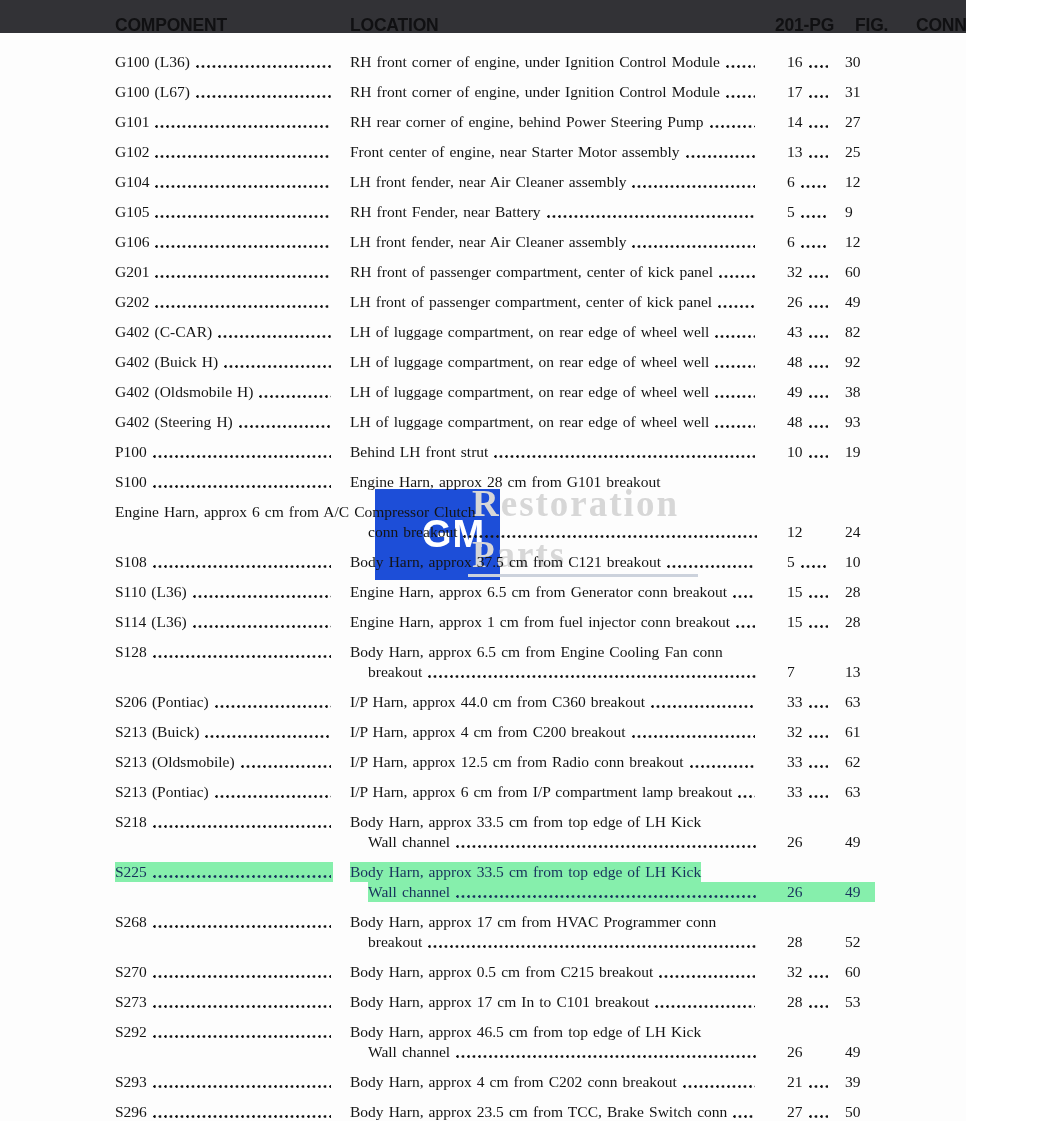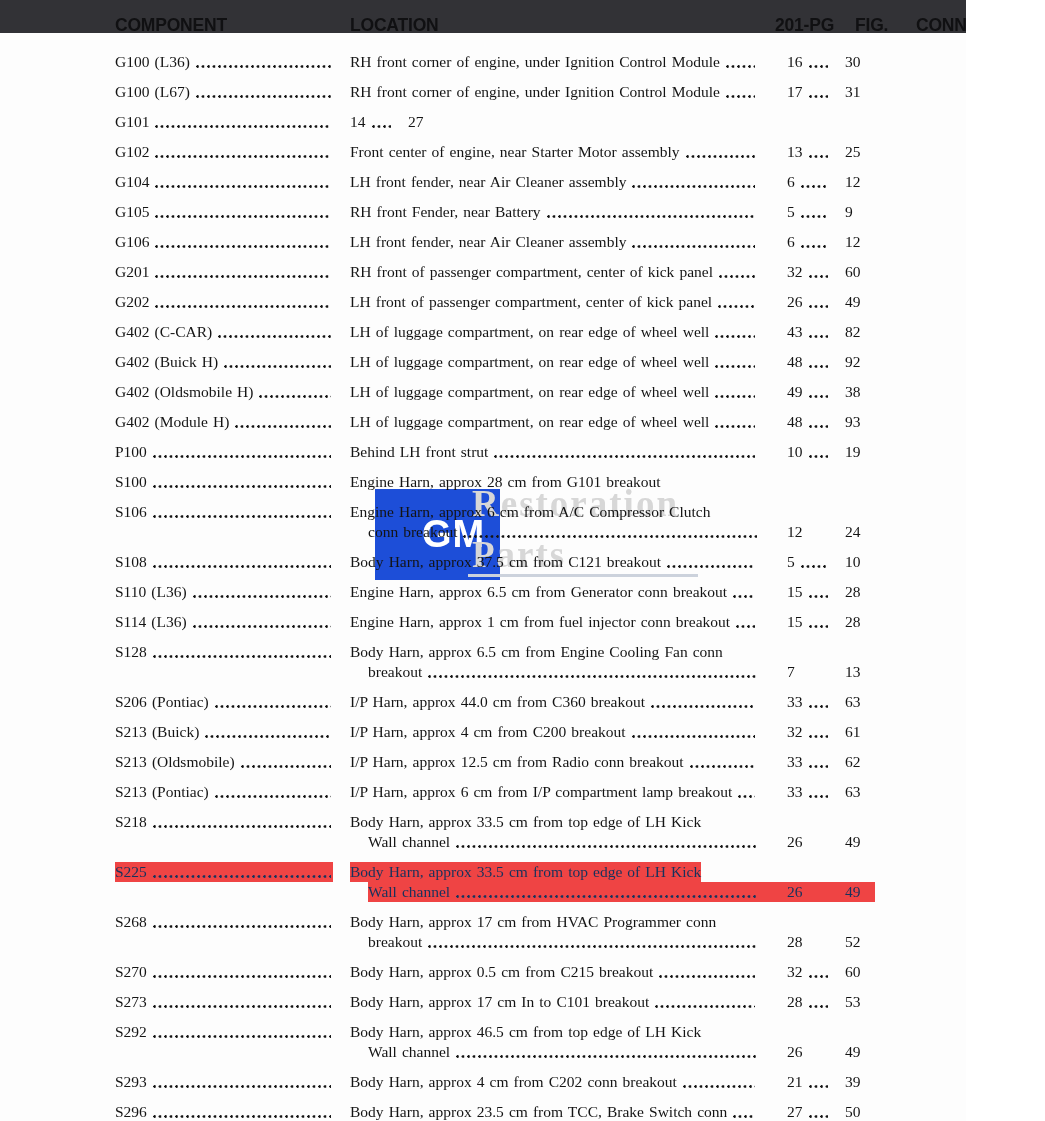--- a/index.html
+++ b/index.html
@@ -64,21 +64,21 @@
   .dots {
     flex:1 1 0; min-width:0; align-self:flex-end;
     height:5px; margin:0 2px 3px 6px;
     background-image:radial-gradient(circle at 1.5px 2.5px, currentColor 1.15px, transparent 1.5px);
     background-size:5.5px 5px; background-repeat:repeat-x;
   }
   
   .row.hl .comp-inner,
   .row.hl .loc-text,
   .row.hl .l2 {
-    background:#ef4444; color:#17325c;
+    background:#86efac; color:#17325c;
   }
 </style>
 </head>
 <body>
 
 <div class="page">
 
   <div class="topbar"></div>
 
   <div class="colhead">
@@ -138,20 +138,24 @@
         </div>
       </div>
       <div class="row">
         <div class="line l1">
           <div class="cell comp">
             <span class="comp-inner">
               <span class="comp-name">G101</span>
               <span class="dots"></span>
             </span>
           </div>
+          <div class="cell loc">
+            <span class="loc-text">RH rear corner of engine, behind Power Steering Pump</span>
+            <span class="dots"></span>
+          </div>
           <div class="cell pg">
             <span>14</span>
             <span class="dots"></span>
           </div>
           <div class="cell fig">27</div>
         </div>
       </div>
       <div class="row">
         <div class="line l1">
           <div class="cell comp">
@@ -320,21 +324,21 @@
             <span>49</span>
             <span class="dots"></span>
           </div>
           <div class="cell fig">38</div>
         </div>
       </div>
       <div class="row">
         <div class="line l1">
           <div class="cell comp">
             <span class="comp-inner">
-              <span class="comp-name">G402 (Module H)</span>
+              <span class="comp-name">G402 (Steering H)</span>
               <span class="dots"></span>
             </span>
           </div>
           <div class="cell loc">
             <span class="loc-text">LH of luggage compartment, on rear edge of wheel well</span>
             <span class="dots"></span>
           </div>
           <div class="cell pg">
             <span>48</span>
             <span class="dots"></span>
@@ -371,26 +375,20 @@
           </div>
           <div class="cell loc">
             <span class="loc-text">Engine Harn, approx 28 cm from G101 breakout</span>
           </div>
           <div class="cell pg"></div>
           <div class="cell fig"></div>
         </div>
       </div>
       <div class="row">
         <div class="line l1">
-          <div class="cell comp">
-            <span class="comp-inner">
-              <span class="comp-name">S106</span>
-              <span class="dots"></span>
-            </span>
-          </div>
           <div class="cell loc">
             <span class="loc-text">Engine Harn, approx 6 cm from A/C Compressor Clutch</span>
           </div>
         </div>
         <div class="line l2">
           <span class="loc2-text">conn breakout</span>
           <span class="dots"></span>
           <div class="cell pg">
             <span>12</span>
             <span class="dots"></span>

